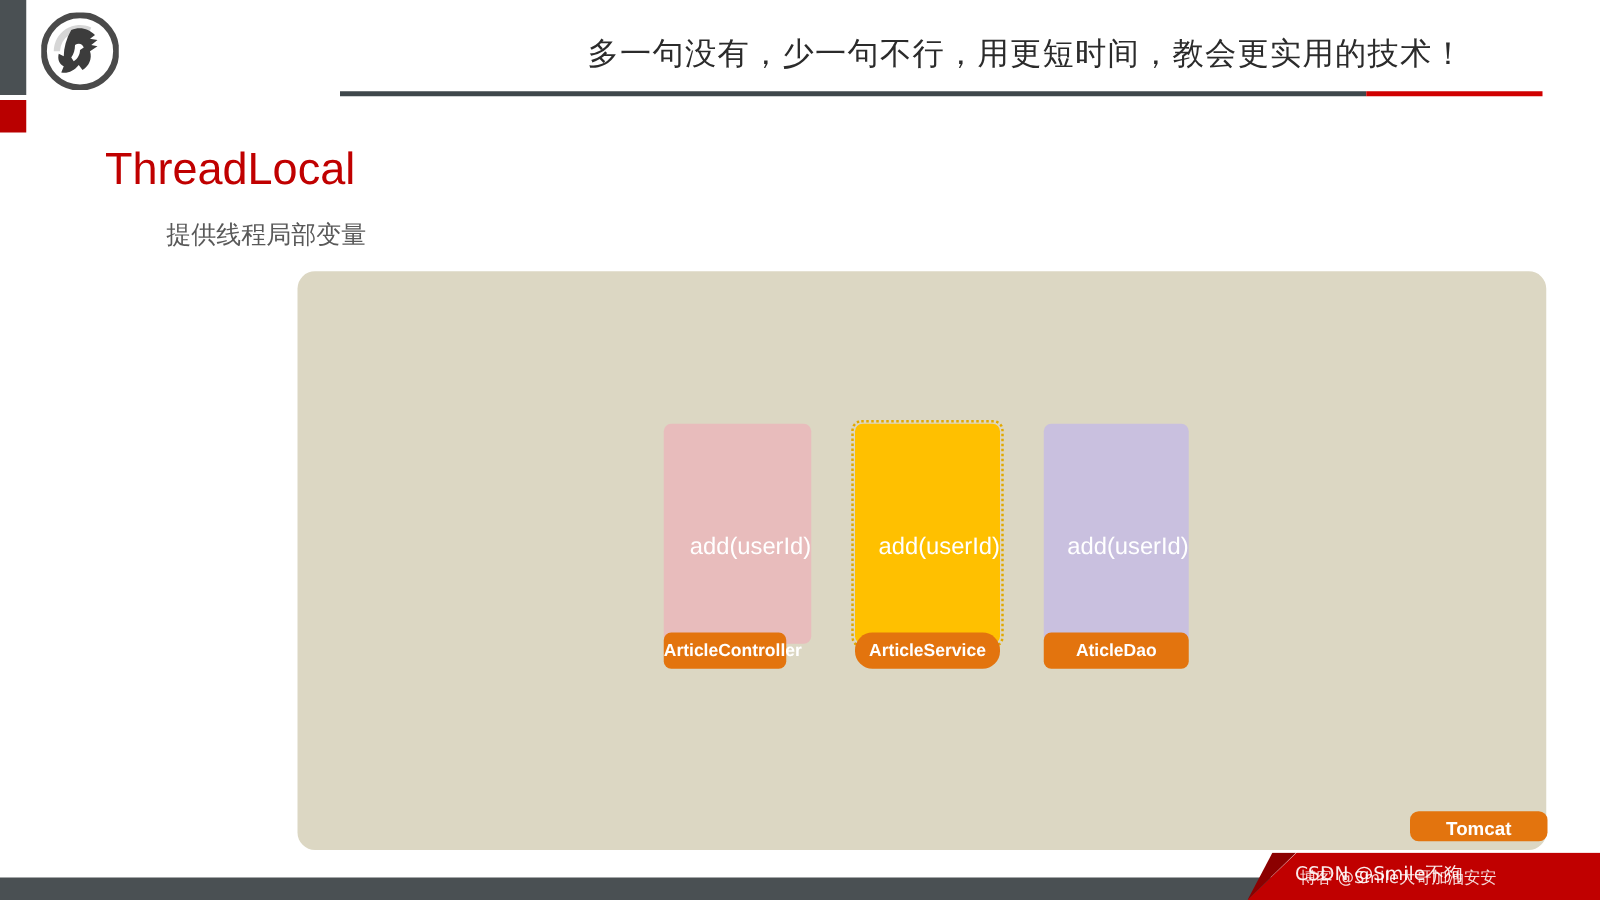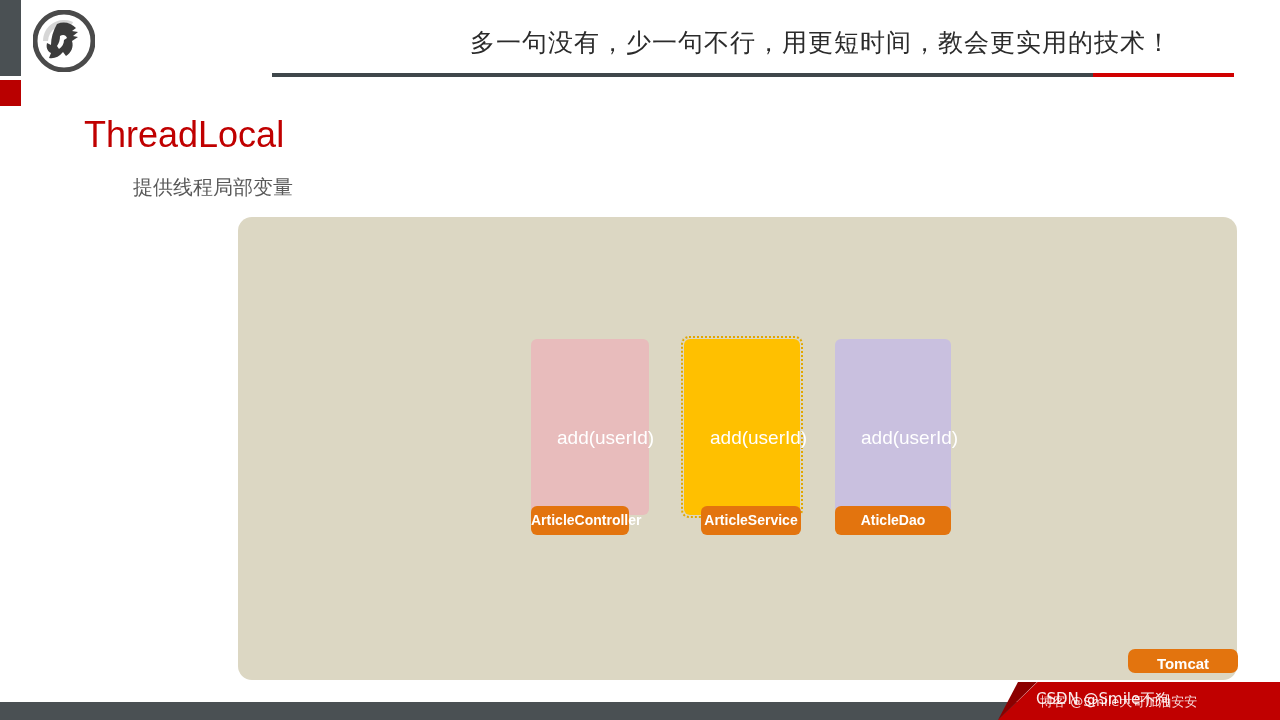--- a/index.html
+++ b/index.html
@@ -124,25 +124,24 @@
     position: absolute;
     left: 0; top: 0;
     width: 100%; height: 100%;
     border-radius: 6px;
   }
   .layer-call {
     position: absolute;
     left: 0;
     top: 88px;
     width: 100%;
-    text-align: left;
+    text-align: right;
     font-size: 19px;
     color: #FFFFFF;
     font-family: "Liberation Sans", sans-serif;
-    padding-left: 26px;
   }
   .layer-tag {
     position: absolute;
     left: 0;
     bottom: -20px;
     height: 29px;
     line-height: 29px;
     background: #E3740E;
     border-radius: 6px;
     color: #FFFFFF;
@@ -261,21 +260,21 @@
   <div class="layer" style="left:293px; top:122px; width:118px; height:176px;">
     <div class="layer-body" style="background:#E8BCBC;"></div>
     <div class="layer-call">add(userId)</div>
     <div class="layer-tag" style="width:98px; left:0;margin-top:19px;">ArticleController</div>
   </div>
 
   <div class="layer" style="left:446px; top:122px; width:116px; height:176px;">
     <div class="layer-body" style="background:#FFC000;"></div>
     <div class="selected-edge"></div>
     <div class="layer-call">add(userId)</div>
-    <div class="layer-tag" style="width:100px; left:17px;">ArticleService</div>
+    <div class="layer-tag" style="width:116px; left:0px;border-radius:14px;">ArticleService</div>
   </div>
 
   <div class="layer" style="left:597px; top:122px; width:116px; height:176px;">
     <div class="layer-body" style="background:#C9C0DF;"></div>
     <div class="layer-call">add(userId)</div>
     <div class="layer-tag" style="width:116px; left:0px;">AticleDao</div>
   </div>
 
 </div>
 

